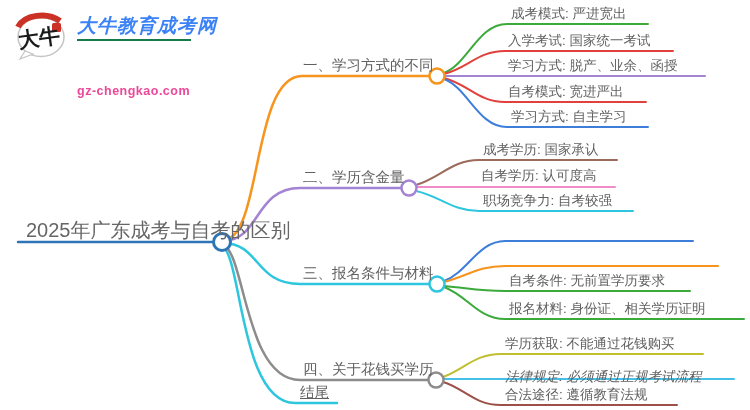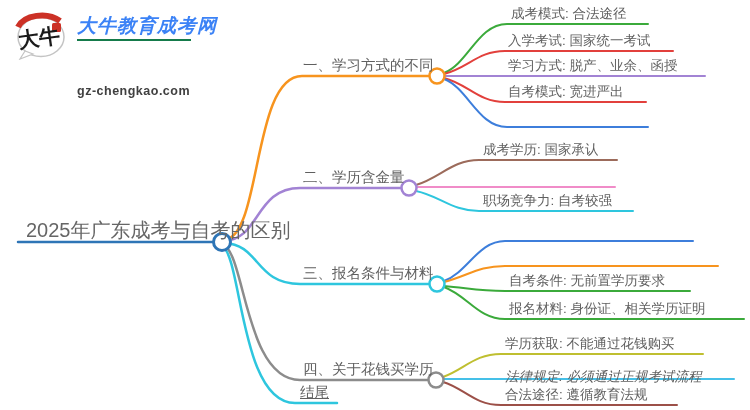--- a/index.html
+++ b/index.html
@@ -68,26 +68,28 @@
   </svg>
 
   <div class="label root-label" style="left:26px;top:218px;">2025年广东成考与自考的区别</div>
 
   <div class="label branch-label" style="left:303px;top:57px;">一、学习方式的不同</div>
   <div class="label branch-label" style="left:303px;top:169px;">二、学历含金量</div>
   <div class="label branch-label" style="left:303px;top:265px;">三、报名条件与材料</div>
   <div class="label branch-label" style="left:303px;top:361px;">四、关于花钱买学历</div>
   <div class="label branch-label" style="left:300px;top:384px;text-decoration:underline;">结尾</div>
 
-  <div class="label leaf-label" style="left:511px;top:6px;">成考模式: 合法途径</div>
+  <div class="label leaf-label" style="left:511px;top:6px;">成考模式: 严进宽出</div>
   <div class="label leaf-label" style="left:508px;top:33px;">入学考试: 国家统一考试</div>
   <div class="label leaf-label" style="left:508px;top:58px;">学习方式: 脱产、业余、函授</div>
   <div class="label leaf-label" style="left:508px;top:84px;">自考模式: 宽进严出</div>
+  <div class="label leaf-label" style="left:511px;top:109px;">学习方式: 自主学习</div>
 
   <div class="label leaf-label" style="left:483px;top:142px;">成考学历: 国家承认</div>
+  <div class="label leaf-label" style="left:481px;top:168px;">自考学历: 认可度高</div>
   <div class="label leaf-label" style="left:483px;top:193px;">职场竞争力: 自考较强</div>
 
   <div class="label leaf-label" style="left:509px;top:273px;">自考条件: 无前置学历要求</div>
   <div class="label leaf-label" style="left:505px;top:336px;">学历获取: 不能通过花钱购买</div>
 
   <div class="label leaf-label" style="left:509px;top:301px;">报名材料: 身份证、相关学历证明</div>
   <div class="label leaf-label" style="left:505px;top:369px;font-style:italic;">法律规定: 必须通过正规考试流程</div>
   <div class="label leaf-label" style="left:505px;top:387px;">合法途径: 遵循教育法规</div>
 
   <div class="logo">
@@ -96,17 +98,17 @@
         <ellipse cx="28" cy="29" rx="23" ry="19.5" fill="#fff" stroke="#c4c4c4" stroke-width="1.5"></ellipse>
         <path d="M 12 43 L 7 51 L 20 46 Z" fill="#fff" stroke="#c4c4c4" stroke-width="1.2"></path>
         <path d="M 5 19 A 25 17 0 0 1 47 13" fill="none" stroke-width="6" stroke="#CC3126"></path>
         <rect x="39" y="15" width="9" height="9" rx="1.5" fill="#CC3126"></rect>
         <text x="26" y="37" font-size="21" font-weight="bold" fill="#1a1a1a" text-anchor="middle" transform="rotate(-8 26 30)">大牛</text>
       </svg>
     </div>
     <div class="logo-text">
       <div class="logo-title" style="color: #3b82f6; font-style: italic;">大牛教育成考网</div>
       <div class="logo-divider" style="background: rgb(21, 123, 75);"></div>
-      <div class="logo-domain" style="color: #404040; margin-top: 43px;">gz-chengkao.com</div>
+      <div class="logo-domain" style="color: #ec4899; margin-top: 43px;">gz-chengkao.com</div>
     </div>
   </div>
 
 </div>
 
 </body></html>

